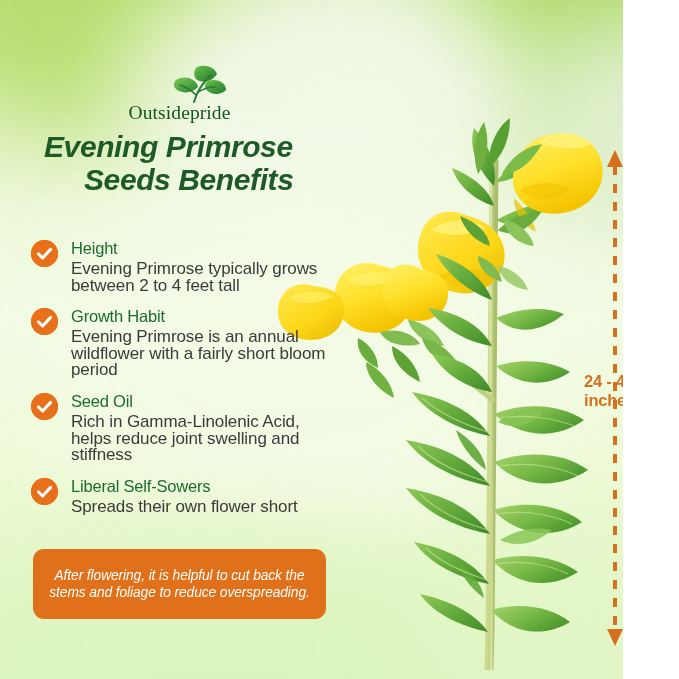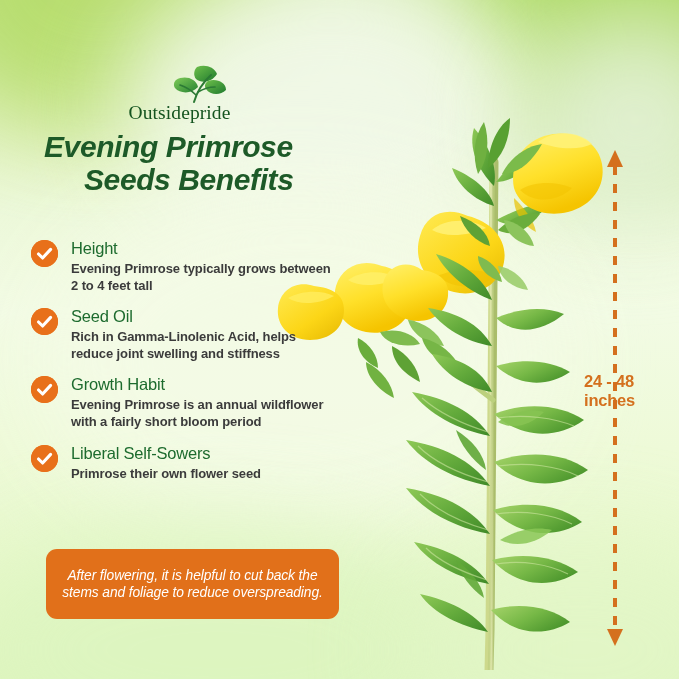--- a/index.html
+++ b/index.html
@@ -2,21 +2,21 @@
 <html><head>
 <meta charset="utf-8">
 <style>
   html, body {
     margin: 0;
     padding: 0;
     background: #ffffff;
   }
   #page {
     position: relative;
-    width: 679px;
+    width: 623px;
     height: 679px;
     overflow: hidden;
     font-family: "Liberation Sans", sans-serif;
     background: #eaf7d2;
   }
 
   
   .bg-base {
     position: absolute;
     inset: 0;
@@ -132,32 +132,31 @@
   }
   .check svg { display: block; }
   .b-title {
     font-size: 16.5px;
     font-weight: normal;
     color: #1d6b2e;
     line-height: 21px;
     letter-spacing: -0.2px;
   }
   .b-desc {
-    font-size: 13px;
+    font-size: 17px;
     color: #3b3b3b;
     line-height: 16.6px;
     margin-top: 2px;
     letter-spacing: -0.1px;
-    font-weight: bold;
   }
 
   
   .callout {
     position: absolute;
-    left: 46px;
+    left: 33px;
     top: 549px;
     width: 293px;
     height: 70px;
     background: #e1701a;
     border-radius: 11px;
     display: flex;
     align-items: center;
     justify-content: center;
     box-sizing: border-box;
     padding: 0 16px;
@@ -379,44 +378,44 @@
       <div class="b-desc">Evening Primrose typically grows between 2 to 4 feet tall</div>
     </div>
 
     <div class="benefit">
       <span class="check">
         <svg width="27" height="27" viewBox="0 0 27 27" xmlns="http://www.w3.org/2000/svg">
           <circle cx="13.5" cy="13.5" r="13.5" fill="#e8701a"></circle>
           <path d="M7.5 14 L11.6 18 L19.6 9.4" stroke="#ffffff" stroke-width="3.1" fill="none" stroke-linecap="round" stroke-linejoin="round"></path>
         </svg>
       </span>
-      <div class="b-title">Seed Oil</div>
-      <div class="b-desc">Rich in Gamma-Linolenic Acid, helps reduce joint swelling and stiffness</div>
+      <div class="b-title">Growth Habit</div>
+      <div class="b-desc">Evening Primrose is an annual wildflower with a fairly short bloom period</div>
     </div>
 
     <div class="benefit">
       <span class="check">
         <svg width="27" height="27" viewBox="0 0 27 27" xmlns="http://www.w3.org/2000/svg">
           <circle cx="13.5" cy="13.5" r="13.5" fill="#e8701a"></circle>
           <path d="M7.5 14 L11.6 18 L19.6 9.4" stroke="#ffffff" stroke-width="3.1" fill="none" stroke-linecap="round" stroke-linejoin="round"></path>
         </svg>
       </span>
-      <div class="b-title">Growth Habit</div>
-      <div class="b-desc">Evening Primrose is an annual wildflower with a fairly short bloom period</div>
+      <div class="b-title">Seed Oil</div>
+      <div class="b-desc">Rich in Gamma-Linolenic Acid, helps reduce joint swelling and stiffness</div>
     </div>
 
     <div class="benefit">
       <span class="check">
         <svg width="27" height="27" viewBox="0 0 27 27" xmlns="http://www.w3.org/2000/svg">
           <circle cx="13.5" cy="13.5" r="13.5" fill="#e8701a"></circle>
           <path d="M7.5 14 L11.6 18 L19.6 9.4" stroke="#ffffff" stroke-width="3.1" fill="none" stroke-linecap="round" stroke-linejoin="round"></path>
         </svg>
       </span>
       <div class="b-title">Liberal Self-Sowers</div>
-      <div class="b-desc">Primrose their own flower seed</div>
+      <div class="b-desc">Spreads their own flower short</div>
     </div>
 
   </div>
 
   <div class="callout">
     <div class="callout-text">After flowering, it is helpful to cut back the stems and foliage to reduce overspreading.</div>
   </div>
 
   <div class="measure">
     <svg width="22" height="500" viewBox="0 0 22 500" xmlns="http://www.w3.org/2000/svg">

